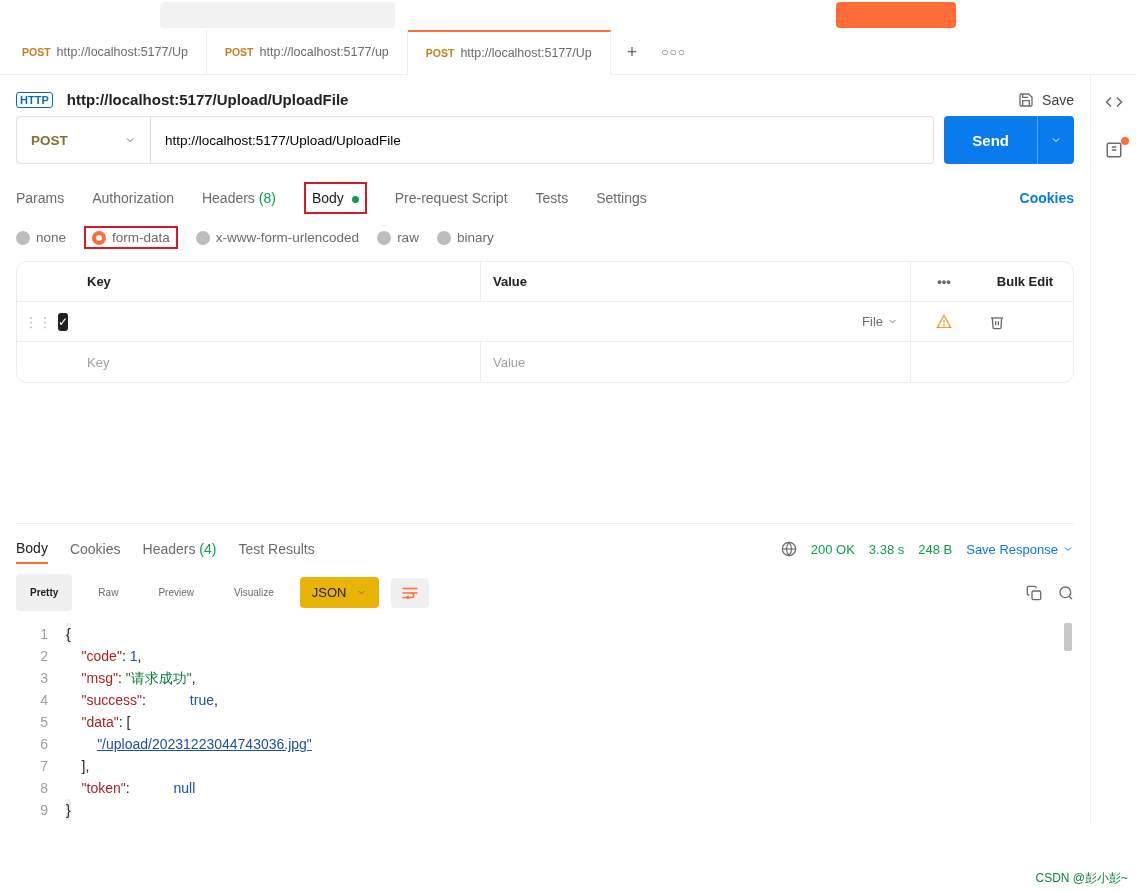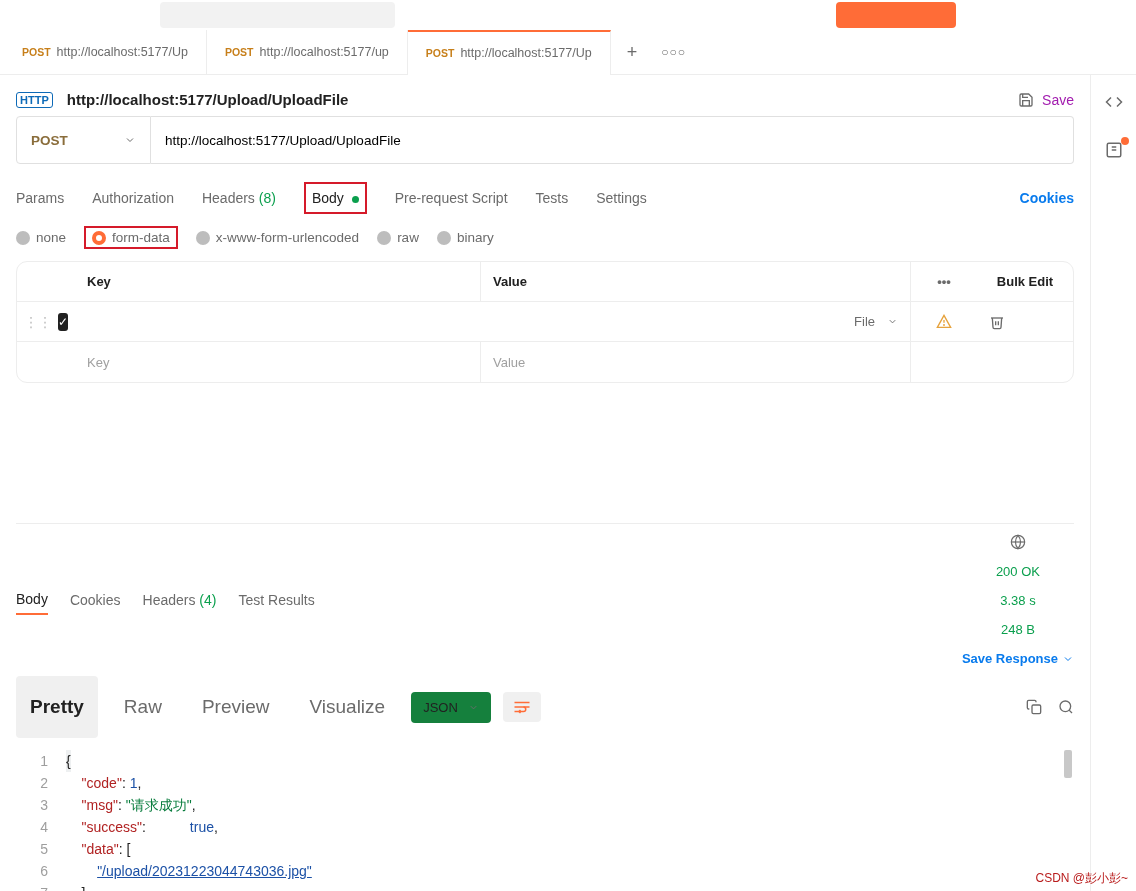--- a/index.html
+++ b/index.html
@@ -18,21 +18,21 @@
 
 .main { display: flex; }
 .content { flex: 1; padding: 16px 16px 0 16px; width: 1090px; }
 .sidebar { width: 46px; border-left: 1px solid #ededed; display: flex; flex-direction: column; align-items: center; padding-top: 18px; gap: 30px; }
 .sidebar-icon { color: #6b6b6b; font-size: 16px; position: relative; cursor: pointer; }
 .sidebar-icon .dot { position: absolute; top: -4px; right: -6px; width: 8px; height: 8px; background: #ff6c37; border-radius: 50%; }
 
 .title-row { display: flex; align-items: center; margin-bottom: 8px; }
 .http-badge { color: #0d6ab7; font-weight: 700; font-size: 11px; border: 1.5px solid #0d6ab7; border-radius: 3px; padding: 1px 3px; margin-right: 14px; }
 .title-text { font-size: 15px; font-weight: 600; color: #212121; }
-.title-actions { margin-left: auto; display: flex; align-items: center; gap: 8px; color: #a21caf; font-size: 14px; cursor: pointer; }
+.title-actions { margin-left: auto; display: flex; align-items: center; gap: 8px; color: #404040; font-size: 14px; cursor: pointer; }
 
 .url-row { display: flex; gap: 10px; margin-bottom: 18px; }
 .method-select { border: 1px solid #e0e0e0; border-radius: 4px 0 0 4px; padding: 0 14px; display: flex; align-items: center; font-weight: 600; color: #8a6d3b; font-size: 13.5px; width: 135px; justify-content: space-between; height: 48px; cursor: pointer; }
 .url-input { flex: 1; border: 1px solid #e0e0e0; border-left: none; border-radius: 0 4px 4px 0; padding: 0 14px; font-size: 13.5px; height: 48px; outline: none; margin-left: -10px; }
 .send-btn { background: #097bed; color: #fff; display: flex; align-items: center; border-radius: 4px; height: 48px; font-weight: 600; font-size: 15px; cursor: pointer; }
 .send-btn .lbl { padding: 0 28px; }
 .send-btn .chev { border-left: 1px solid rgba(255,255,255,0.3); padding: 0 12px; height: 100%; display: flex; align-items: center; }
 
 .req-tabs { display: flex; align-items: center; gap: 28px; margin-bottom: 12px; font-size: 14px; color: #6b6b6b; }
 .req-tab { cursor: pointer; padding: 4px 0; }
@@ -53,58 +53,58 @@
 .trow:last-child { border-bottom: none; }
 .tcell { padding: 10px 12px; display: flex; align-items: center; }
 .thead { font-weight: 600; color: #212121; }
 .col-handle { width: 58px; justify-content: center; gap: 6px; }
 .col-key { flex: 1; border-right: 1px solid #ededed; }
 .col-value { width: 430px; border-right: 1px solid #ededed; }
 .col-actions { width: 66px; justify-content: center; }
 .col-bulk { width: 96px; justify-content: center; font-weight: 600; }
 .drag-dots { color: #bdbdbd; font-size: 14px; cursor: grab; }
 .checkbox { width: 18px; height: 18px; background: #212121; border-radius: 3px; display: flex; align-items: center; justify-content: center; color: #fff; font-size: 12px; cursor: pointer; }
-.key-type { margin-left: auto; color: #6b6b6b; font-size: 13px; display: flex; align-items: center; gap: 12px; cursor: pointer; }
+.key-type { margin-left: auto; color: #6b6b6b; font-size: 13px; display: flex; align-items: center; gap: 4px; cursor: pointer; }
 .file-chip { border: 1px solid #e0e0e0; border-radius: 4px; padding: 4px 8px; font-size: 13px; display: flex; align-items: center; gap: 8px; color: #212121; }
 .file-chip .x { color: #6b6b6b; cursor: pointer; }
 .placeholder { color: #a0a0a0; }
 .warn { color: #e6a23c; }
 .trash { color: #6b6b6b; cursor: pointer; }
 .more-dots { color: #6b6b6b; cursor: pointer; font-weight: 700; }
 
 .response { border-top: 1px solid #ededed; margin-top: 140px; padding-top: 10px; }
 .resp-tabs { display: flex; align-items: center; gap: 22px; font-size: 14px; color: #6b6b6b; margin-bottom: 10px; }
 .resp-tab { cursor: pointer; padding: 6px 0; }
 .resp-tab.active { color: #212121; border-bottom: 2px solid #ff6c37; }
-.resp-meta { margin-left: auto; display: flex; align-items: center; gap: 14px; font-size: 13px; flex-direction: column; }
+.resp-meta { margin-left: auto; display: flex; align-items: center; gap: 14px; font-size: 13px; }
 .green { color: #0a9f4d; }
-.save-resp { color: #097bed; font-weight: 700; cursor: pointer; display: flex; align-items: center; gap: 4px; justify-content: flex-end; }
+.save-resp { color: #097bed; font-weight: 400; cursor: pointer; display: flex; align-items: center; gap: 4px; justify-content: flex-end; }
 .globe { color: #6b6b6b; }
 
 .view-row { display: flex; align-items: center; gap: 12px; margin-bottom: 8px; }
-.view-btn { padding: 20px 14px; font-size: 19px; color: #6b6b6b; border-radius: 4px; cursor: pointer; }
+.view-btn { padding: 13px 14px; font-size: 10px; color: #6b6b6b; border-radius: 4px; cursor: pointer; }
 .view-btn.active { background: #f0f0f0; color: #212121; font-weight: 600; }
-.format-select { background: #15803d; padding: 8px 12px; border-radius: 4px; display: flex; align-items: center; gap: 10px; font-size: 13px; cursor: pointer; }
+.format-select { background: #eab308; padding: 8px 12px; border-radius: 4px; display: flex; align-items: center; gap: 10px; font-size: 13px; cursor: pointer; }
 .wrap-btn { background: #f0f0f0; padding: 8px 10px; border-radius: 4px; color: #ff6c37; cursor: pointer; }
 .view-actions { margin-left: auto; display: flex; gap: 16px; color: #6b6b6b; }
 
 .code { font-family: Consolas, Menlo, monospace; font-size: 14px; line-height: 22px; padding: 4px 0; position: relative; }
 .code-line { display: flex; }
 .gutter { width: 50px; text-align: right; padding-right: 18px; color: #9e9e9e; user-select: none; }
 .code-text { flex: 1; white-space: pre; }
 .j-key { color: #b12222; }
 .j-str { color: #0a7d3e; }
 .j-num { color: #1c51a6; }
 .j-bool { color: #1c51a6; padding-left: 40px; }
 .j-url { color: #1c51a6; text-decoration: underline; }
 .j-punc { color: #212121; }
 .highlight-line { background: #eef0f1; display: inline-block; }
 .scroll-ind { position: absolute; right: 2px; top: 4px; width: 8px; height: 28px; background: #c8c8c8; border-radius: 2px; }
 
-.watermark { position: absolute; right: 8px; bottom: 4px; font-size: 12px; color: #b91c1c; }
+.watermark { position: absolute; right: 8px; bottom: 4px; font-size: 12px; color: #15803d; }
 
 svg { display: block; }
 </style>
 </head>
 <body>
 
 <div class="top-bar">
   <div class="top-search"></div>
   <div class="top-orange"></div>
 </div>
@@ -145,20 +145,28 @@
 <div class="url-row">
   <div class="method-select">
     <span>POST</span>
     <span>
       <svg width="12" height="12" viewBox="0 0 24 24" fill="none" stroke="#6b6b6b" stroke-width="2">
               <polyline points="6 9 12 15 18 9"></polyline>
             </svg>
     </span>
   </div>
   <input class="url-input" value="http://localhost:5177/Upload/UploadFile" style="">
+  <div class="send-btn">
+    <span class="lbl">Send</span>
+    <span class="chev">
+      <svg width="12" height="12" viewBox="0 0 24 24" fill="none" stroke="#fff" stroke-width="2">
+              <polyline points="6 9 12 15 18 9"></polyline>
+            </svg>
+    </span>
+  </div>
 </div>
 
 <div class="req-tabs">
   <span class="req-tab">Params</span>
   <span class="req-tab">Authorization</span>
   <span class="req-tab">
     <span>Headers</span>
     <span class="count">(8)</span>
   </span>
   <span class="highlight-box">

